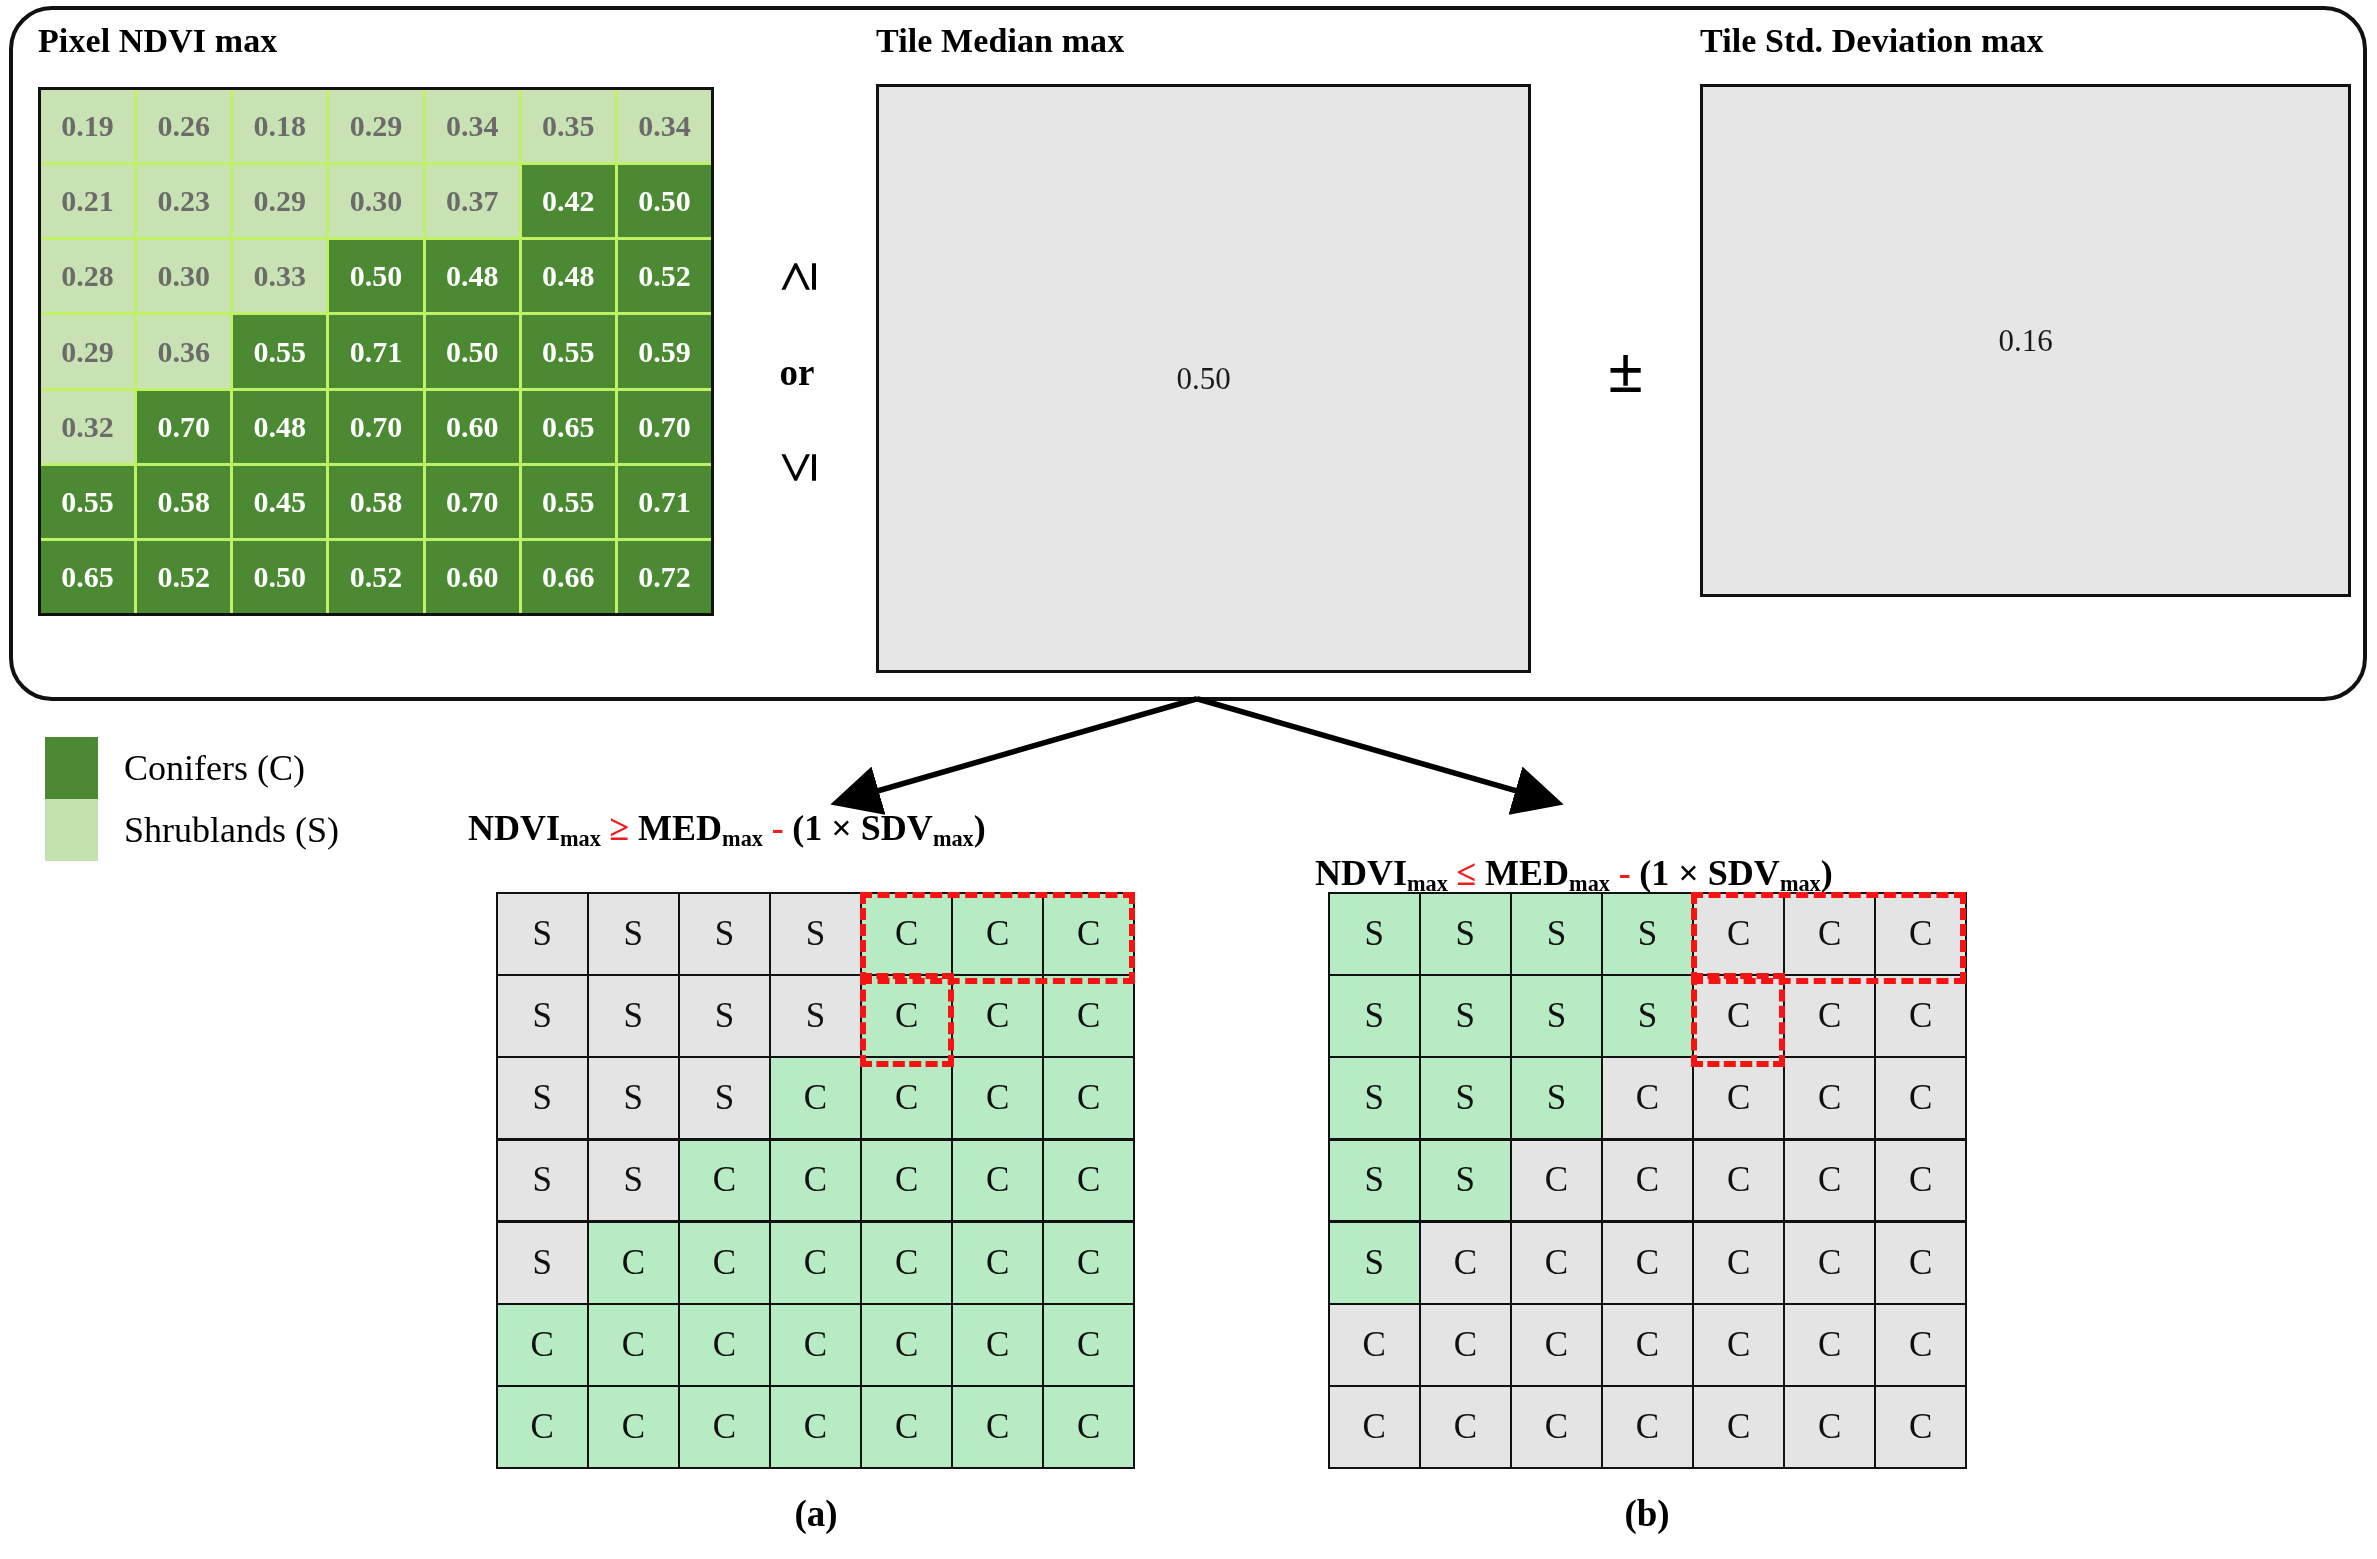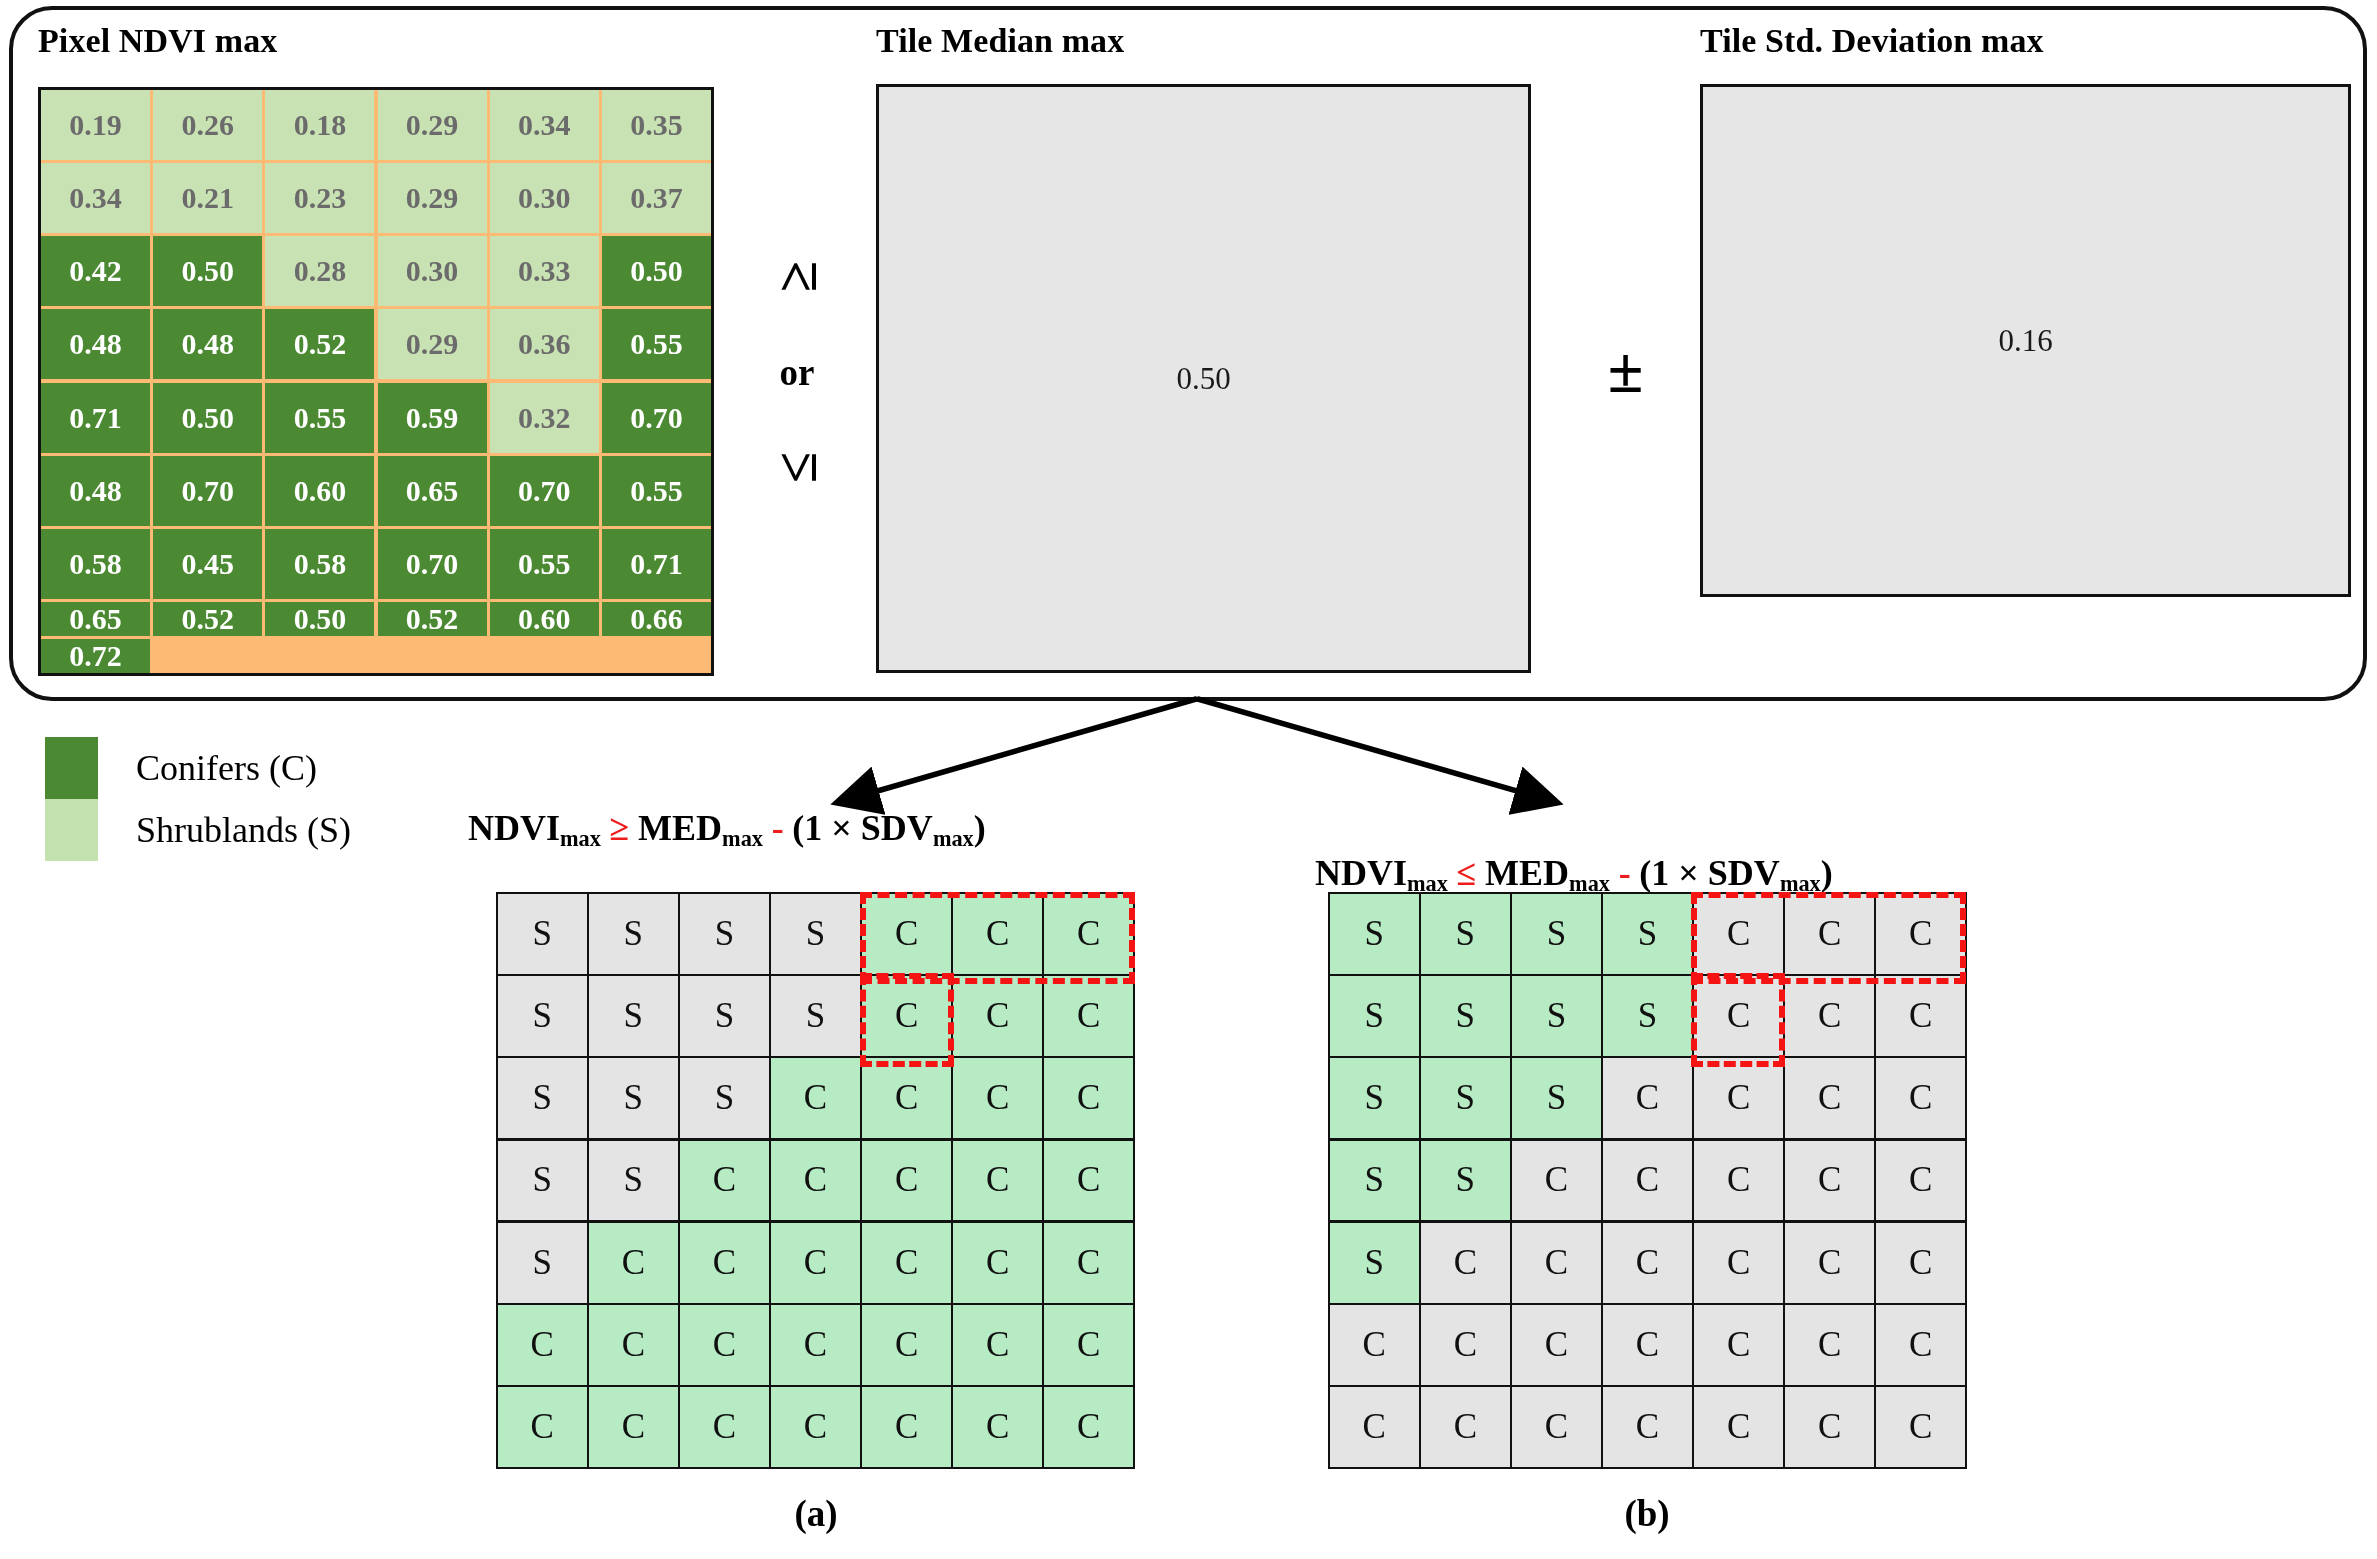--- a/index.html
+++ b/index.html
@@ -38,26 +38,26 @@
     white-space: nowrap;
     color: #000;
   }
 
   
   #ndvi-grid {
     position: absolute;
     left: 38px;
     top: 87px;
     width: 676px;
-    height: 589px;
+    height: 529px;
     display: grid;
-    grid-template-columns: repeat(6, 1fr);
+    grid-template-columns: repeat(7, 1fr);
     grid-template-rows: repeat(7, 1fr);
     gap: 3.1px;
-    background: #fdba74;
+    background: #bef264;
     border: 3.1px solid #111111;
     box-sizing: border-box;
   }
   .ndvi-cell {
     display: flex;
     align-items: center;
     justify-content: center;
     font-size: 30px;
     font-weight: bold;
     font-family: "Liberation Serif", serif;
@@ -139,21 +139,20 @@
   #legend {
     position: absolute;
     left: 45px;
     top: 737px;
     width: 447px;
   }
   .legend-row {
     display: flex;
     align-items: center;
     height: 62px;
-    gap: 12px;
   }
   .legend-swatch {
     width: 53px;
     height: 62px;
     flex: 0 0 53px;
   }
   .legend-swatch.conifer  { background: #4b8a32; }
   .legend-swatch.shrub    { background: #c3e2b0; }
   .legend-label {
     margin-left: 26px;

